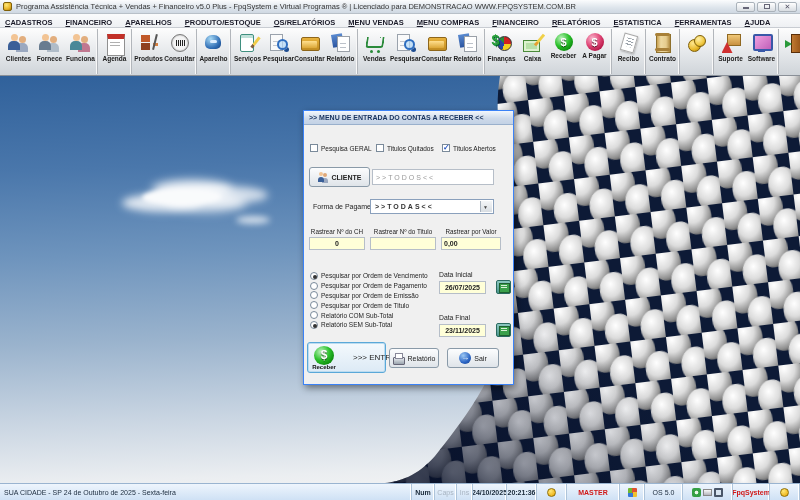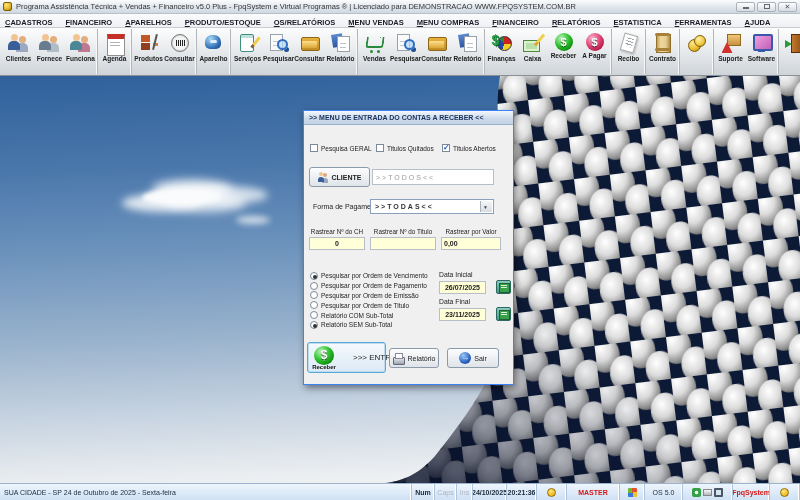--- a/index.html
+++ b/index.html
@@ -180,21 +180,21 @@
   .tc1{width:56px}.tc2{width:66px}.tc3{width:60px}
 
   #radios{position:absolute;left:6px;top:160px;width:130px}
   .rad{display:flex;align-items:center;height:9.8px}
   .rdot{width:8px;height:8px;border-radius:50%;background:#fff;border:1px solid #7a8a9a;margin-right:3px;flex:none;
     position:relative}
   .rdot.on::before{content:"";position:absolute;left:2px;top:2px;width:4px;height:4px;border-radius:50%;background:#333}
 
   #datecol{position:absolute;left:135px;top:160px;width:72px}
   .dlabel{font-size:6.8px;color:#222;height:9px}
-  .drow{display:flex;align-items:flex-end;gap:10px;margin-bottom:4px}
+  .drow{display:flex;align-items:flex-end;gap:10px;margin-bottom:20px}
   .dinput{width:47px;height:13px;border:1px solid #b6bec8;background:#ffffd8;font-size:7px;font-weight:bold;color:#222;
     text-align:center;padding:0;font-family:"Liberation Sans",sans-serif}
   .ic-cal-btn{width:15px;height:14px;border:1px solid #2a6a60;border-radius:2px;position:relative;
     background:linear-gradient(#8cc8c0,#4a968c)}
   .ic-cal-btn::before{content:"";position:absolute;left:2px;top:2px;width:9px;height:8px;background:#3aa04a;
     border:1px solid #1e6030}
   .ic-cal-btn::after{content:"";position:absolute;left:4px;top:4px;width:6px;height:1px;background:#d8f0d8;
     box-shadow:0 2px 0 #d8f0d8}
   .dlabel2{margin-top:3px}
 

